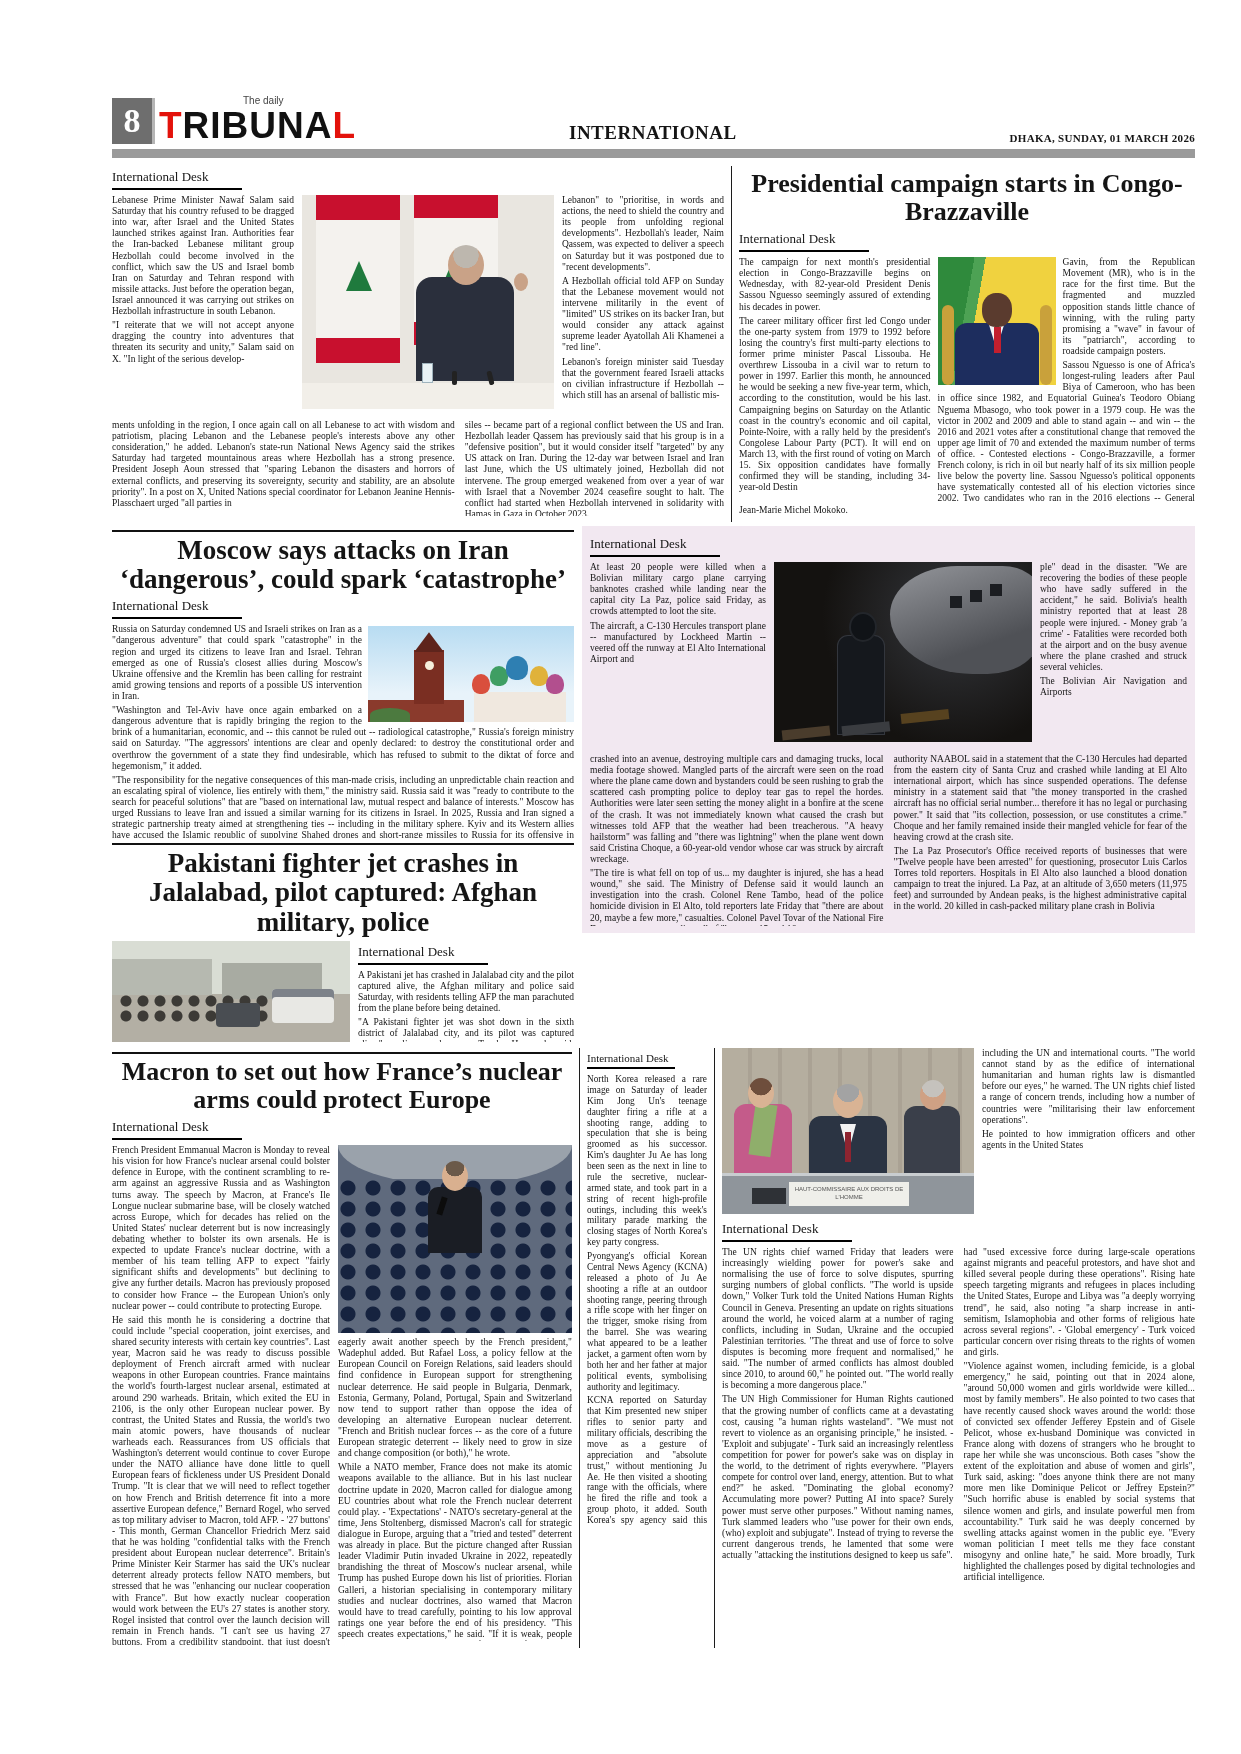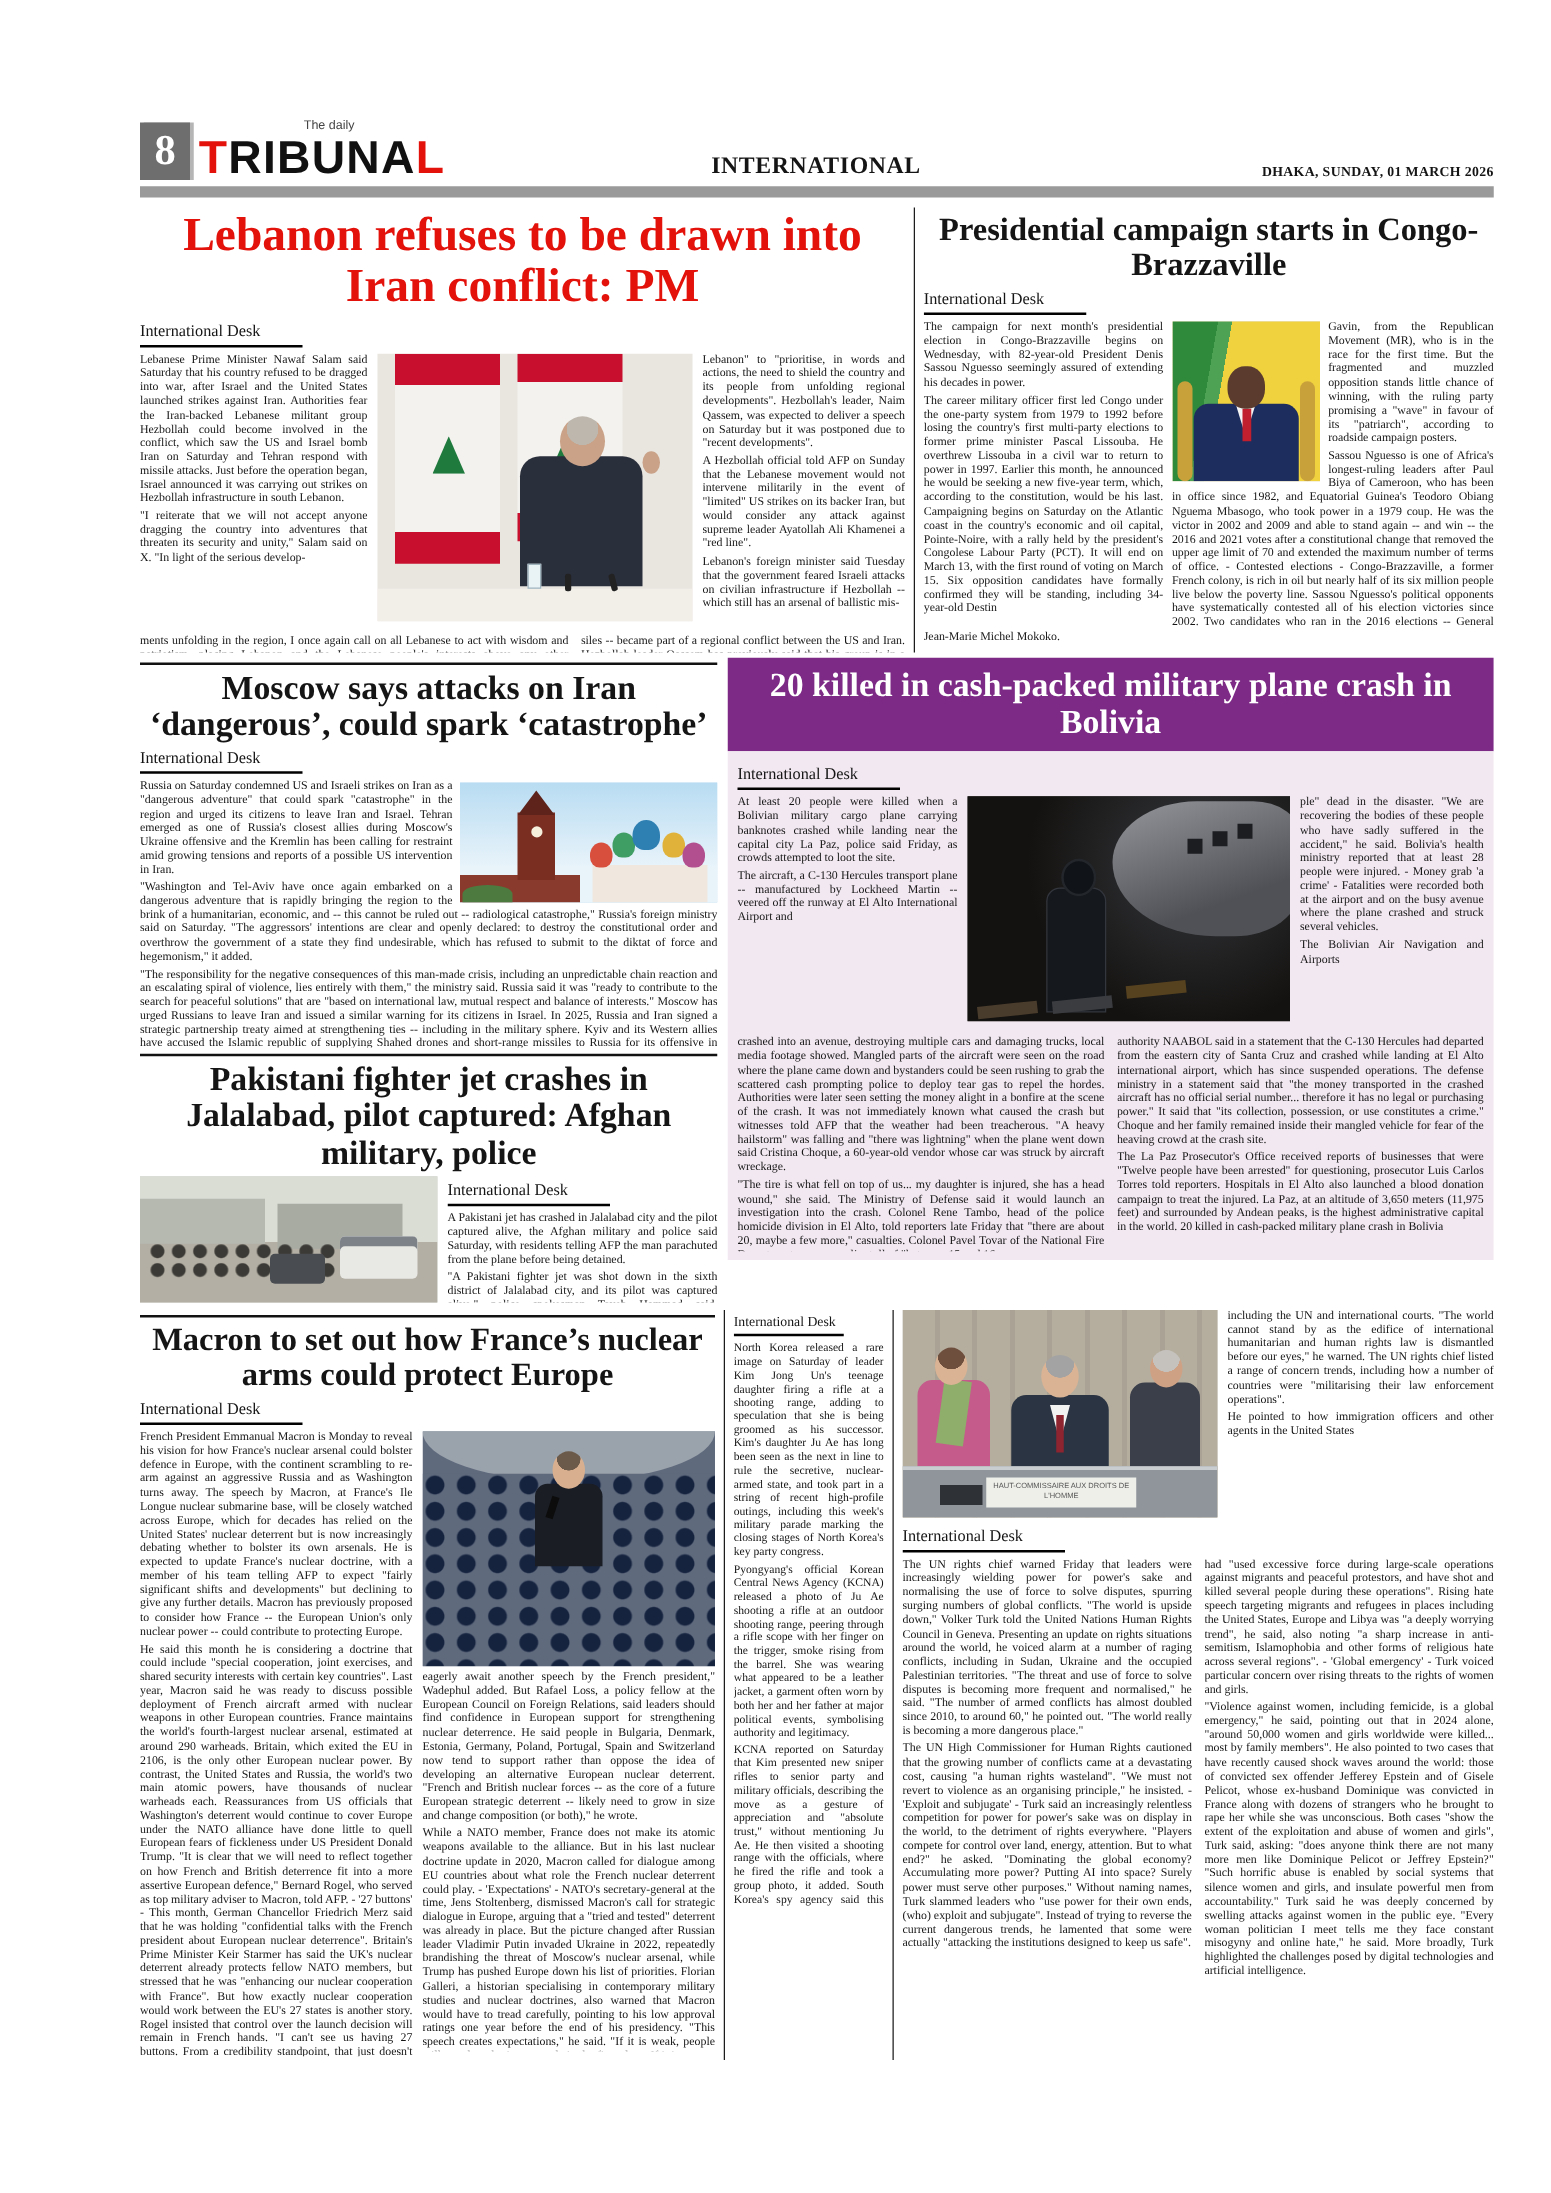--- a/index.html
+++ b/index.html
@@ -153,21 +153,20 @@
         <div class="brand"><span class="red">T</span><span class="blk">RIBUNA</span><span class="red">L</span></div>
       </div>
     </div>
     <div class="section-title">INTERNATIONAL</div>
     <div class="dateline">Dhaka, Sunday, 01 March 2026</div>
   </div>
   <div class="mast-bar"></div>
 
   <div class="row-top">
     <div class="lebanon">
-      <div class="hl hl-red">Lebanon refuses to be drawn into Iran conflict: PM</div>
       <div><span class="byline">International Desk</span></div>
       <div class="leb-row">
         <div class="bt leb-c1">
             <p class="para">Lebanese Prime Minister Nawaf Salam said Saturday that his country refused to be dragged into war, after Israel and the United States launched strikes against Iran. Authorities fear the Iran-backed Lebanese militant group Hezbollah could become involved in the conflict, which saw the US and Israel bomb Iran on Saturday and Tehran respond with missile attacks. Just before the operation began, Israel announced it was carrying out strikes on Hezbollah infrastructure in south Lebanon.</p>
             <p class="para">"I reiterate that we will not accept anyone dragging the country into adventures that threaten its security and unity," Salam said on X. "In light of the serious develop-</p>
           </div>
         <div class="photo leb-photo">
           <div class="flag" style="left:14px;top:0;"></div>
           <div class="cedar" style="left:44px;top:66px;"></div>
           <div class="flag" style="left:112px;top:0;height:150px;"></div>
@@ -264,23 +263,20 @@
             <div><span class="byline">International Desk</span></div>
             <div class="bt">
                 <p class="para">A Pakistani jet has crashed in Jalalabad city and the pilot captured alive, the Afghan military and police said Saturday, with residents telling AFP the man parachuted from the plane before being detained.</p>
                 <p class="para">"A Pakistani fighter jet was shot down in the sixth district of Jalalabad city, and its pilot was captured alive," police spokesman Tayeb Hammad said. Wahidullah Mohammadi, spokesman for the military in eastern Afghanistan, confirmed the Pakistani jet was downed by Afghan forces "and the pilot was captured alive".</p>
               </div>
           </div>
         </div>
       </div>
     </div>
     <div class="bolivia">
-      <div class="bol-band">
-        <div class="hl hl-bol">20 killed in cash-packed military plane crash in Bolivia</div>
-      </div>
       <div class="bol-body">
         <div><span class="byline">International Desk</span></div>
         <div class="bol-row1">
           <div class="bt bol-c1">
               <p class="para">At least 20 people were killed when a Bolivian military cargo plane carrying banknotes crashed while landing near the capital city La Paz, police said Friday, as crowds attempted to loot the site.</p>
               <p class="para">The aircraft, a C-130 Hercules transport plane -- manufactured by Lockheed Martin -- veered off the runway at El Alto International Airport and</p>
             </div>
           <div class="photo bol-photo">
             <div class="bol-night"></div>
             <div class="fuselage"></div>

